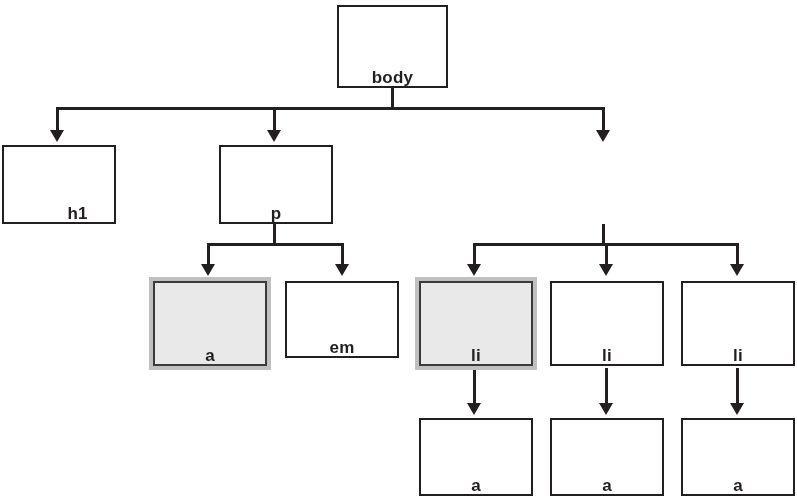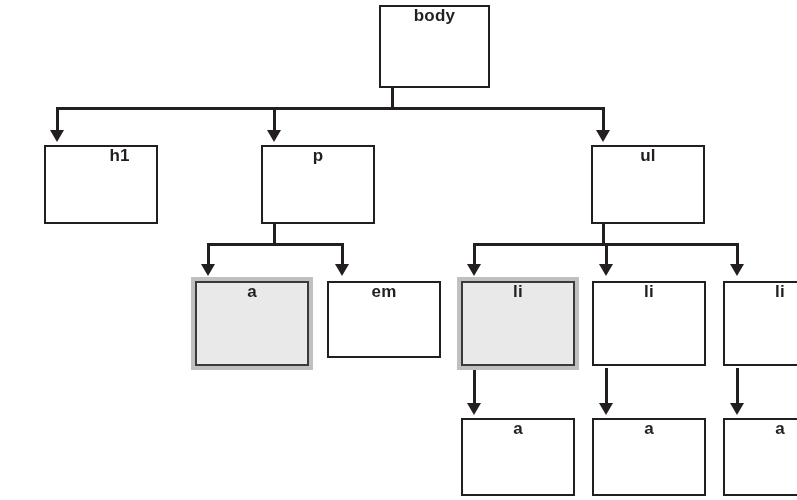--- a/index.html
+++ b/index.html
@@ -16,24 +16,23 @@
     height: 500px;
     background: #ffffff;
     overflow: hidden;
   }
   .node {
     position: absolute;
     box-sizing: border-box;
     background: #ffffff;
     border: 2.5px solid #231f20;
     display: flex;
-    align-items: flex-start;
+    align-items: flex-end;
     justify-content: center;
     z-index: 3;
-    margin-left: 42px;
   }
   .node .node-label {
     font-family: "Liberation Sans", sans-serif;
     font-size: 17px;
     font-weight: bold;
     color: #231f20;
     letter-spacing: 0.2px;
     line-height: 1;
     user-select: none;
   }
@@ -111,23 +110,20 @@
   </div>
 
   <div class="node" style="left:2px; top:145px; width:114px; height:79px;padding-left:37px;">
     <span class="node-label">h1</span>
   </div>
 
   <div class="node" style="left:219px; top:145px; width:114px; height:79px;">
     <span class="node-label">p</span>
   </div>
 
-  <div class="node" style="left:549px; top:145px; width:114px; height:79px;">
-    <span class="node-label">ul</span>
-  </div>
 
   <div class="node highlight" style="left:153px; top:281px; width:114px; height:85px;">
     <span class="node-label">a</span>
   </div>
 
   <div class="node" style="left:285px; top:281px; width:114px; height:77px;">
     <span class="node-label">em</span>
   </div>
 
   <div class="node highlight" style="left:419px; top:281px; width:114px; height:85px;">

